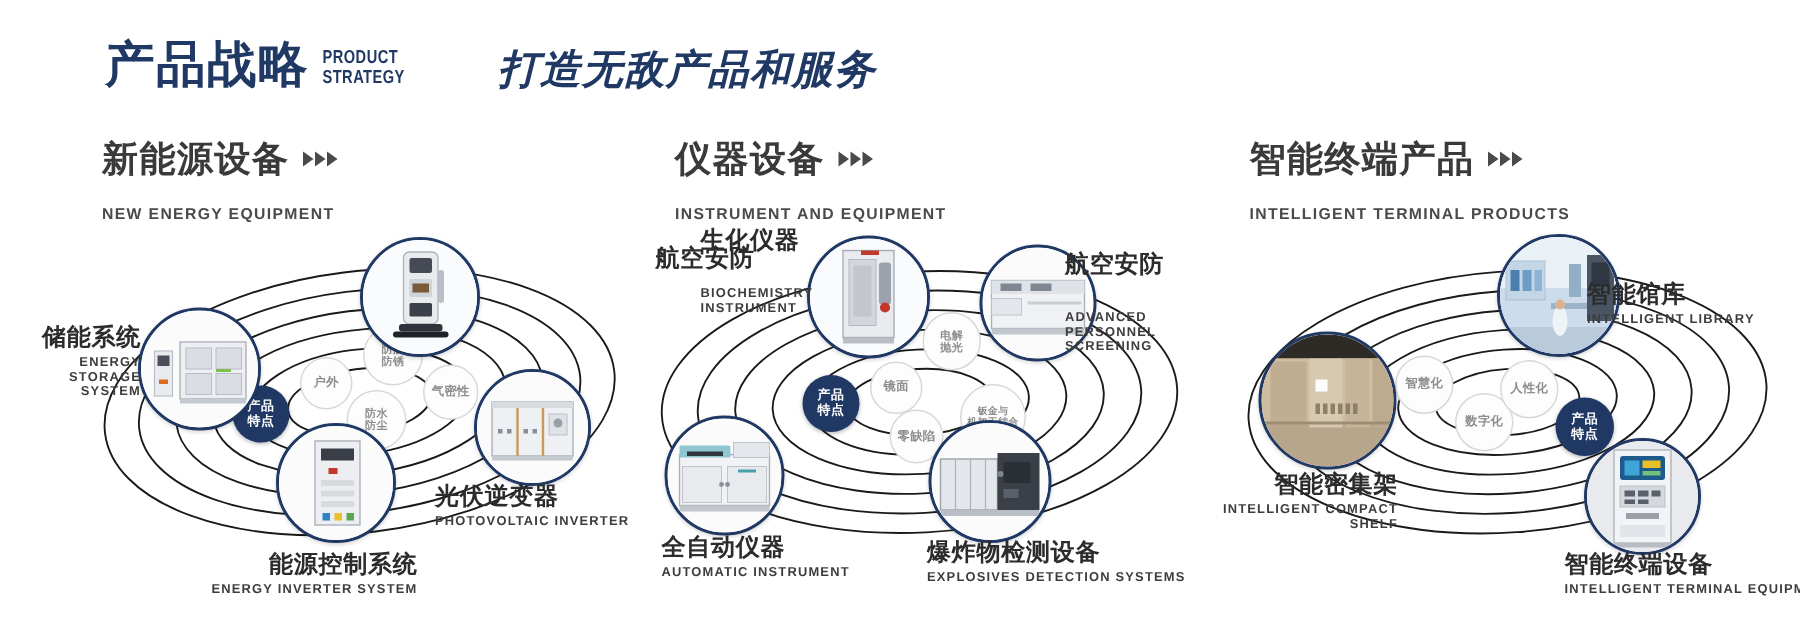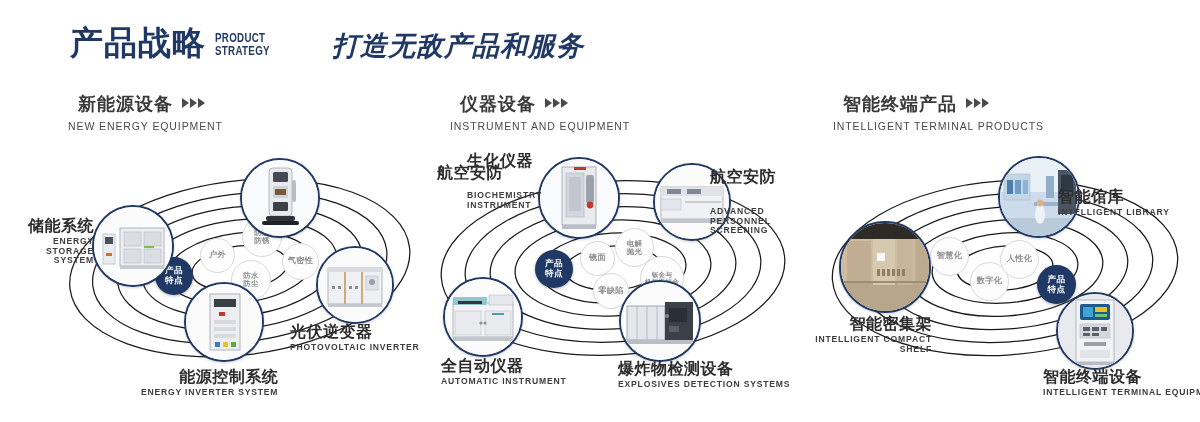--- a/index.html
+++ b/index.html
@@ -22,28 +22,28 @@
     transform:scaleX(.78);transform-origin:left bottom;white-space:pre-line;
   }
   .hd-sub{
     position:absolute;left:332px;top:33px;
     font-size:27px;font-weight:bold;color:#1f3864;letter-spacing:1px;line-height:1;font-style:italic;
   }
 
   
   .sect{position:absolute;}
   .sect .row{display:flex;align-items:center;gap:9px;}
-  .sect .cn{font-size:18px;font-weight:bold;color:#3a3a3a;letter-spacing:1px;line-height:1;margin-left:10px;}
+  .sect .cn{font-size:24px;font-weight:bold;color:#3a3a3a;letter-spacing:1px;line-height:1;}
   .sect .arrows{display:flex;gap:1px;align-items:center;margin-bottom:2px;}
   .sect .arrows i{
     display:block;width:0;height:0;border-left:7px solid #4a4a4a;
     border-top:5px solid transparent;border-bottom:5px solid transparent;
   }
   .sect .en{
-    margin-top:7px;font-size:10.5px;font-weight:normal;color:#4a4a4a;letter-spacing:.9px;
+    margin-top:18px;font-size:10.5px;font-weight:bold;color:#4a4a4a;letter-spacing:.9px;
   }
 
   
   .cluster{position:absolute;}
   .rings{position:absolute;left:0;top:0;}
 
   .node{
     position:absolute;border-radius:50%;
     border:2.5px solid #1f3864;overflow:hidden;background:#f4f5f7;
     box-shadow:0 1px 3px rgba(0,0,0,.18);
@@ -237,21 +237,21 @@
         <ellipse cx="188" cy="108" rx="172" ry="87"></ellipse>
       </g>
     </svg>
 
     <div class="core" style="left:110px;top:90px;width:38px;height:38px;">
       <span><span>产品</span><br><span>特点</span></span>
     </div>
     <div class="feat" style="left:155px;top:81px;width:33px;height:33px;">
         <span>镜面</span>
       </div>
-    <div class="feat sm" style="left:190px;top:68px;width:37px;height:37px;white-space:pre-line;"><span>电解
+    <div class="feat sm" style="left:190px;top:48px;width:37px;height:37px;white-space:pre-line;"><span>电解
 抛光</span></div>
     <div class="feat" style="left:215px;top:96px;width:42px;height:42px;white-space:pre-line;font-size:6.6px;"><span>钣金与
 机加工结合</span></div>
     <div class="feat" style="left:168px;top:113px;width:34px;height:34px;">
         <span>零缺陷</span>
       </div>
 
     <div class="node" style="left:113px;top:-3px;width:78px;height:78px;">
       <svg class="ph" viewBox="0 0 78 78">
         <rect width="78" height="78" fill="#fafbfc"></rect>

